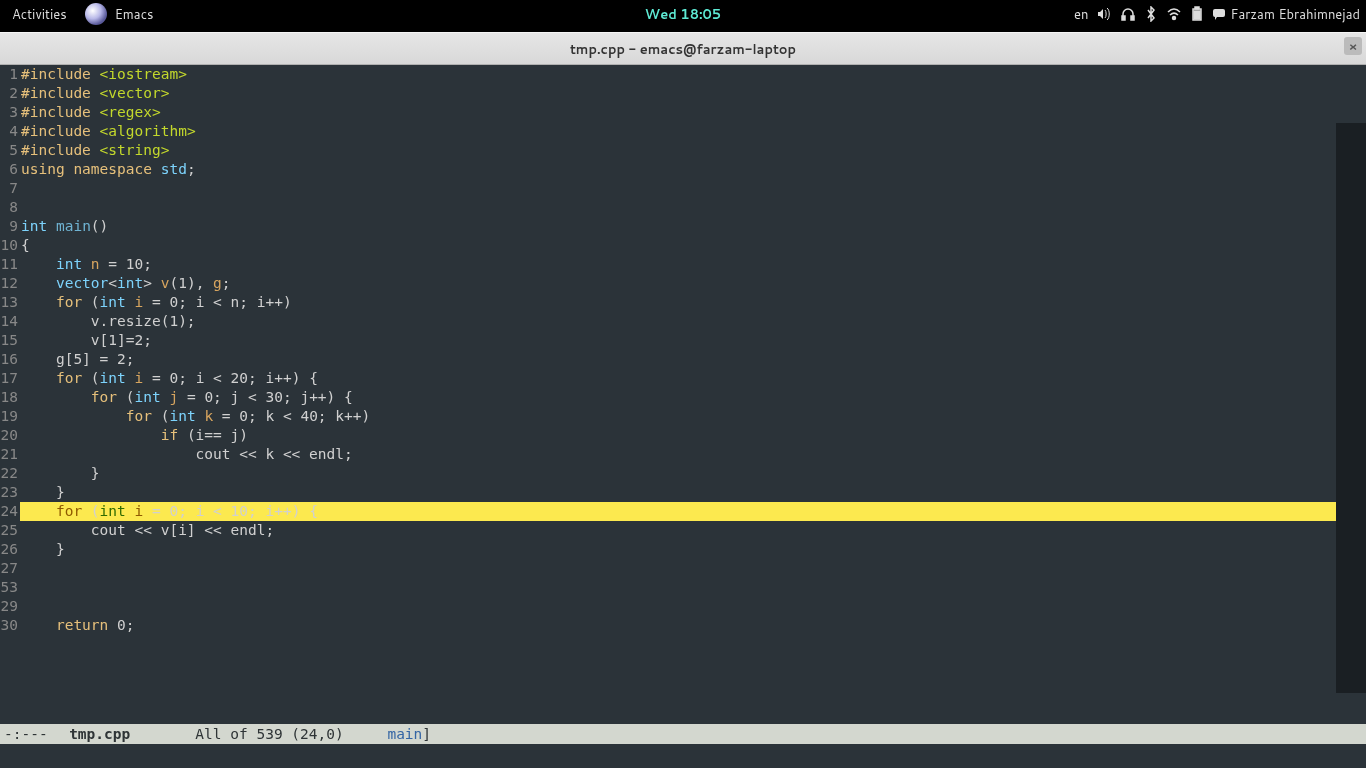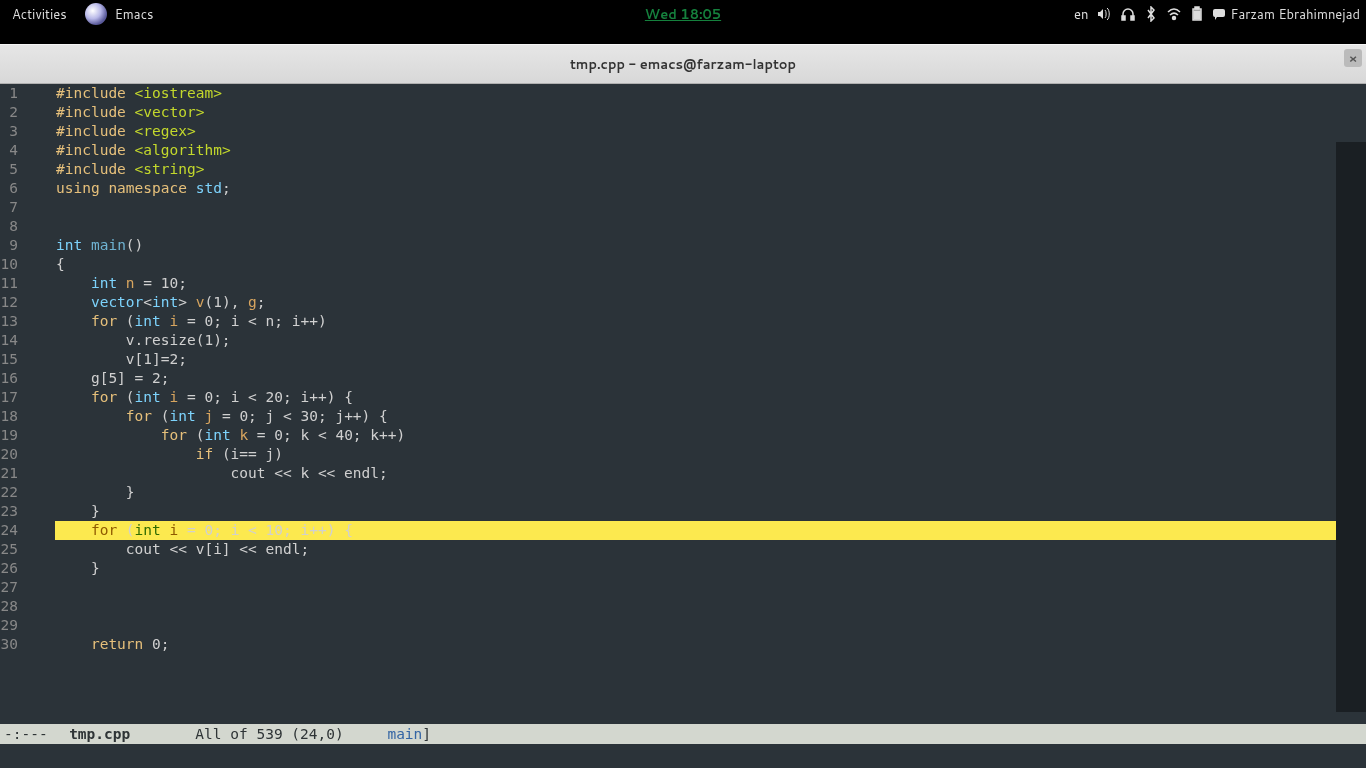--- a/index.html
+++ b/index.html
@@ -15,38 +15,38 @@
   height: 28px;
   background: #000;
   display: flex;
   align-items: center;
   color: #ddd;
   font-family: 'Cantarell', 'DejaVu Sans', sans-serif;
   font-size: 13px;
   padding: 0 6px;
 }
 .topbar .left { display: flex; align-items: center; gap: 4px; }
-.topbar .center { position: absolute; left: 50%; transform: translateX(-50%); font-weight: 600; color: #15803d; text-decoration: underline; }
+.topbar .center { position: absolute; left: 50%; transform: translateX(-50%); font-weight: 600; color: #5eead4; }
 .topbar .right { margin-left: auto; display: flex; align-items: center; gap: 8px; }
 .topbar .icon { display: inline-flex; align-items: center; color: #ddd; }
 .topbar .emacs-logo { width: 22px; height: 22px; background: radial-gradient(circle at 35% 35%, #fff, #b8b8e8 40%, #5a5a9a 70%); border-radius: 50%; margin: 0 4px 0 8px; position: relative; }
 .activities { padding: 0 6px; }
 .app-name { padding-right: 8px; }
 .titlebar {
-  height: 40px;
+  height: 33px;
   background: linear-gradient(#e6e6e6, #d8d8d8);
   border-top: 1px solid #f5f5f5;
   border-bottom: 1px solid #b0b0b0;
   display: flex;
   align-items: center;
   font-family: 'Cantarell', 'DejaVu Sans', sans-serif;
   font-size: 13px;
   color: #333;
   position: relative;
-  margin-top: 16px;
+  margin-top: 4px;
 }
 .titlebar .title { position: absolute; left: 50%; transform: translateX(-50%); font-weight: 600; }
 .titlebar .close {
   position: absolute; right: 4px; top: 4px;
   width: 18px; height: 18px; background: #bbb; border-radius: 3px;
   display: flex; align-items: center; justify-content: center;
   color: #555; font-size: 12px; font-weight: bold;
 }
 .editor {
   background: #2b3339;
@@ -61,21 +61,21 @@
   color: #888;
   text-align: right;
   padding-top: 0;
 }
 .gutter div { height: 19px; padding-right: 2px; }
 .code {
   flex: 1;
   color: #d0d0d0;
   white-space: pre;
 }
-.code-line { height: 19px; padding-left: 1px; margin-left: 35px; }
+.code-line { height: 19px; padding-left: 1px; }
 .hl-line { background: #fce94f; color: #2b3339; }
 .hl-line .kw { color: #8f5a00; }
 .hl-line .type { color: #306b00; }
 .hl-line .var { color: #8f5a00; }
 .kw { color: #e6c07b; }
 .pp { color: #e6c07b; }
 .str { color: #c3d82c; }
 .type { color: #7dd3fc; }
 .fn { color: #6fb3d2; }
 .var { color: #d7a55f; }
@@ -188,21 +188,21 @@
       <div>18</div>
       <div>19</div>
       <div>20</div>
       <div>21</div>
       <div>22</div>
       <div>23</div>
       <div>24</div>
       <div>25</div>
       <div>26</div>
       <div>27</div>
-      <div>28</div>
+      <div>53</div>
       <div>29</div>
       <div>30</div>
     </div>
   <div class="code" id="code"><div class="code-line"><span class="pp">#include</span><span class="op"> </span><span class="str">&lt;iostream&gt;</span></div><div class="code-line"><span class="pp">#include</span><span class="op"> </span><span class="str">&lt;vector&gt;</span></div><div class="code-line"><span class="pp">#include</span><span class="op"> </span><span class="str">&lt;regex&gt;</span></div><div class="code-line"><span class="pp">#include</span><span class="op"> </span><span class="str">&lt;algorithm&gt;</span></div><div class="code-line"><span class="pp">#include</span><span class="op"> </span><span class="str">&lt;string&gt;</span></div><div class="code-line"><span class="kw">using</span><span class="op"> </span><span class="kw">namespace</span><span class="op"> </span><span class="type">std</span><span class="op">;</span></div><div class="code-line"></div><div class="code-line"></div><div class="code-line"><span class="type">int</span><span class="op"> </span><span class="fn">main</span><span class="op">()</span></div><div class="code-line"><span class="op">{</span></div><div class="code-line"><span class="op">    </span><span class="type">int</span><span class="op"> </span><span class="var">n</span><span class="op"> = 10;</span></div><div class="code-line"><span class="op">    </span><span class="type">vector</span><span class="op">&lt;</span><span class="type">int</span><span class="op">&gt; </span><span class="var">v</span><span class="op">(1), </span><span class="var">g</span><span class="op">;</span></div><div class="code-line"><span class="op">    </span><span class="kw">for</span><span class="op"> (</span><span class="type">int</span><span class="op"> </span><span class="var">i</span><span class="op"> = 0; i &lt; n; i++)</span></div><div class="code-line"><span class="op">        v.resize(1);</span></div><div class="code-line"><span class="op">        v[1]=2;</span></div><div class="code-line"><span class="op">    g[5] = 2;</span></div><div class="code-line"><span class="op">    </span><span class="kw">for</span><span class="op"> (</span><span class="type">int</span><span class="op"> </span><span class="var">i</span><span class="op"> = 0; i &lt; 20; i++) {</span></div><div class="code-line"><span class="op">        </span><span class="kw">for</span><span class="op"> (</span><span class="type">int</span><span class="op"> </span><span class="var">j</span><span class="op"> = 0; j &lt; 30; j++) {</span></div><div class="code-line"><span class="op">            </span><span class="kw">for</span><span class="op"> (</span><span class="type">int</span><span class="op"> </span><span class="var">k</span><span class="op"> = 0; k &lt; 40; k++)</span></div><div class="code-line"><span class="op">                </span><span class="kw">if</span><span class="op"> (i== j)</span></div><div class="code-line"><span class="op">                    cout &lt;&lt; k &lt;&lt; endl;</span></div><div class="code-line"><span class="op">        }</span></div><div class="code-line"><span class="op">    }</span></div><div class="code-line hl-line"><span class="op">    </span><span class="kw">for</span><span class="op"> (</span><span class="type">int</span><span class="op"> </span><span class="var">i</span><span class="op"> = 0; i &lt; 10; i++) {</span></div><div class="code-line"><span class="op">        cout &lt;&lt; v[i] &lt;&lt; endl;</span></div><div class="code-line"><span class="op">    }</span></div><div class="code-line"></div><div class="code-line"></div><div class="code-line"></div><div class="code-line"><span class="op">    </span><span class="kw">return</span><span class="op"> 0;</span></div></div>
   <div class="scrollbar-area-outer"></div>
 </div>
 
 <div class="statusbar">
   <span>-:---</span>
   <span>&nbsp;&nbsp;</span>

